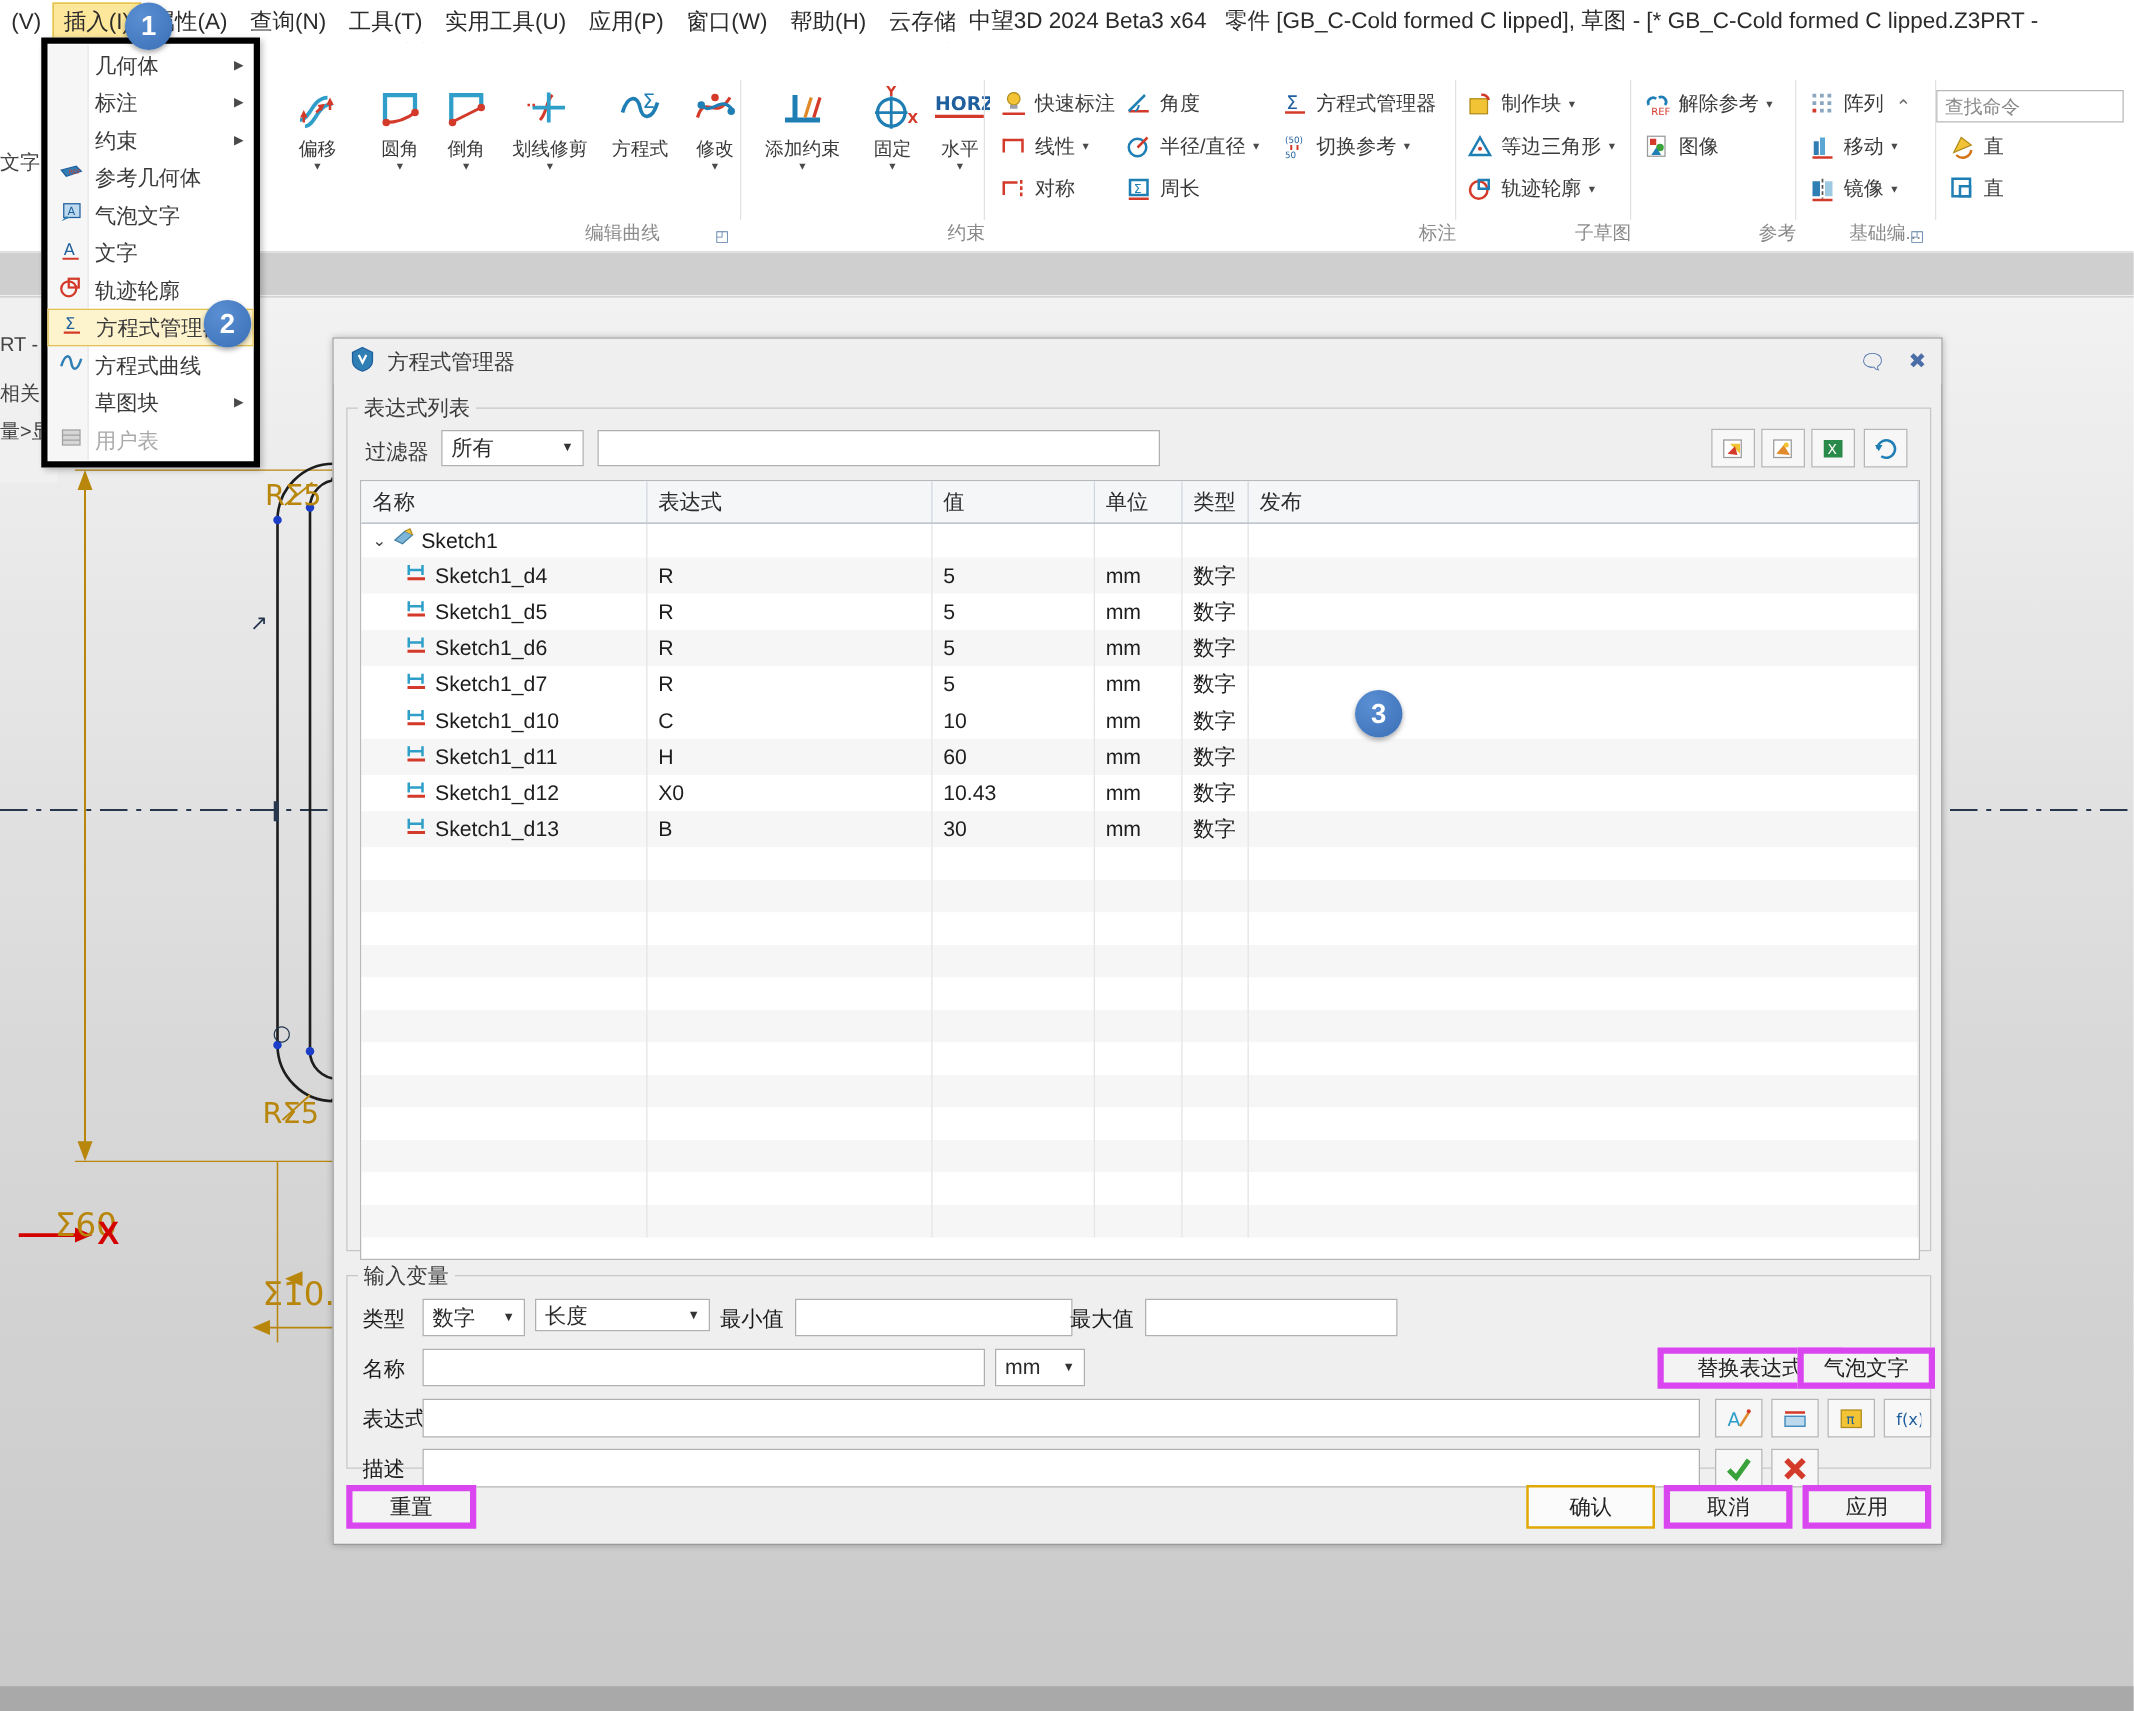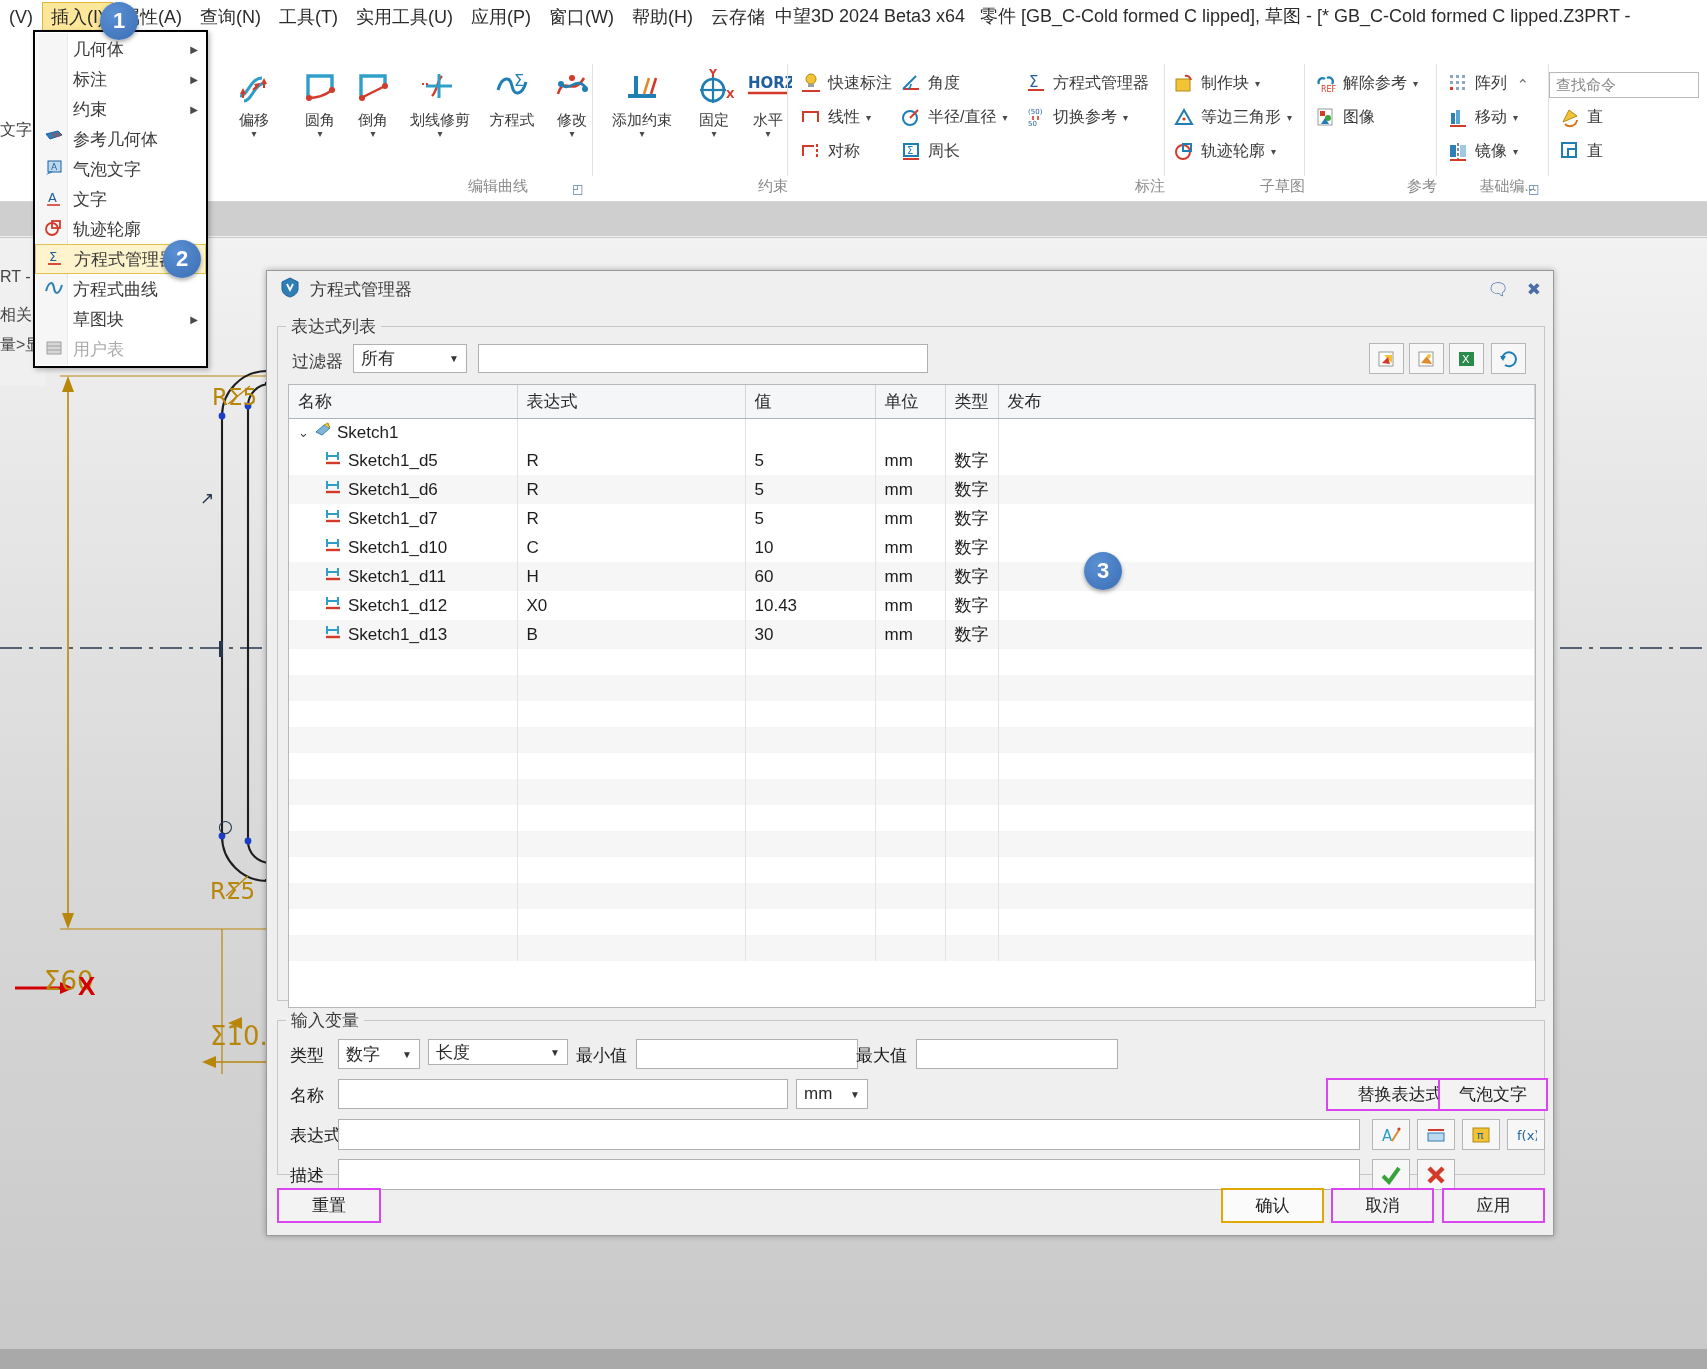--- a/index.html
+++ b/index.html
@@ -66,21 +66,21 @@
   }
   .smallrow .ico { width: 22px; height: 22px; display:flex; align-items:center; justify-content:center; }
   .dlg-launcher {
     position:absolute; right: 8px; bottom: 2px; width: 13px; height: 13px;
     color:#5a7fa8; font-size: 12px; line-height: 13px;
   }
 
   
   .dropdown {
     position: absolute; left: 33px; top: 30px; width: 175px;
-    background: #ffffff; border: 2px solid #000000;
+    background: #ffffff; border: 5px solid #000000;
     box-shadow: 2px 2px 5px rgba(0,0,0,.25);
     z-index: 60; padding: 2px 0;
   }
   .dropdown .gutter {
     position:absolute; left: 1px; top: 1px; bottom: 1px; width: 32px; background: #f6f6f6;
     border-right: 1px solid #e6e6e6;
   }
   .dd-item {
     position: relative; display: flex; align-items: center; height: 30px;
     padding-left: 6px; font-size: 17px; color: #3a3a3a; z-index: 2;
@@ -166,21 +166,21 @@
   table.extbl td {
     border-right: 1px solid #e3e3e3; padding: 3px 9px; height: 25px; color: #1d1d1d;
     white-space: nowrap;
   }
   table.extbl tr.odd td { background: #f6f6f6; }
   table.extbl tr.even td { background: #ffffff; }
   .nm-root { display: flex; align-items: center; gap: 5px; }
   .nm-child { display: flex; align-items: center; gap: 6px; padding-left: 26px; }
 
   .btn {
-    border: 2px solid #d946ef; background: #f3f3f3; font-size: 17px; color: #222;
+    border: 5px solid #d946ef; background: #f3f3f3; font-size: 17px; color: #222;
     display: flex; align-items: center; justify-content: center;
   }
   .btn.primary { border: 2px solid #e0a800; background: #fbfbfb; }
   .iconbtn {
     border: 1px solid #b6b6b6; background: #f7f7f7;
     display: flex; align-items: center; justify-content: center;
   }
 
   
   .badge {
@@ -853,20 +853,38 @@
                   <span>Sketch1</span>
                 </span>
               </td>
               <td></td>
               <td></td>
               <td></td>
               <td></td>
               <td></td>
             </tr>
 
+          <tr class="odd">
+                <td>
+                  <span class="nm-child">
+                    <span><svg width="18" height="16" viewBox="0 0 18 16">
+                        <line x1="3" y1="2" x2="3" y2="10" stroke="#2f9fc9" stroke-width="2"></line>
+                        <line x1="14" y1="2" x2="14" y2="10" stroke="#2f9fc9" stroke-width="2"></line>
+                        <line x1="3" y1="6" x2="14" y2="6" stroke="#2f9fc9" stroke-width="2"></line>
+                        <line x1="2" y1="13" x2="16" y2="13" stroke="#d43a2a" stroke-width="2.4"></line>
+                      </svg></span>
+                    <span>Sketch1_d4</span>
+                  </span>
+                </td>
+                <td>R</td>
+                <td>5</td>
+                <td>mm</td>
+                <td>数字</td>
+                <td></td>
+              </tr>
               <tr class="even">
                 <td>
                   <span class="nm-child">
                     <span><svg width="18" height="16" viewBox="0 0 18 16">
                         <line x1="3" y1="2" x2="3" y2="10" stroke="#2f9fc9" stroke-width="2"></line>
                         <line x1="14" y1="2" x2="14" y2="10" stroke="#2f9fc9" stroke-width="2"></line>
                         <line x1="3" y1="6" x2="14" y2="6" stroke="#2f9fc9" stroke-width="2"></line>
                         <line x1="2" y1="13" x2="16" y2="13" stroke="#d43a2a" stroke-width="2.4"></line>
                       </svg></span>
                     <span>Sketch1_d5</span>

